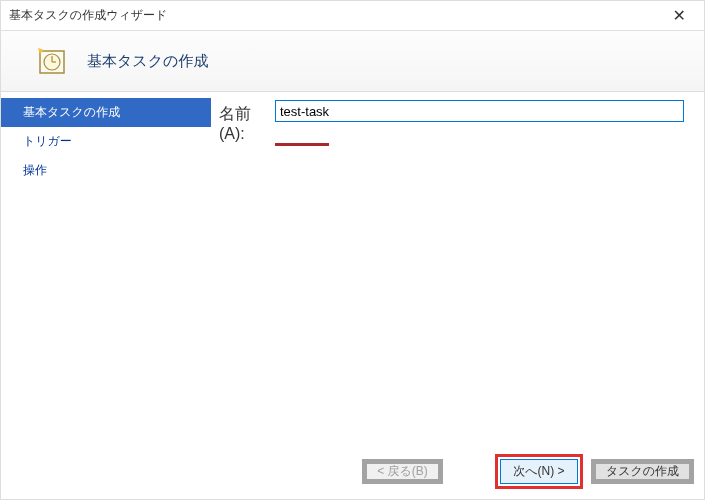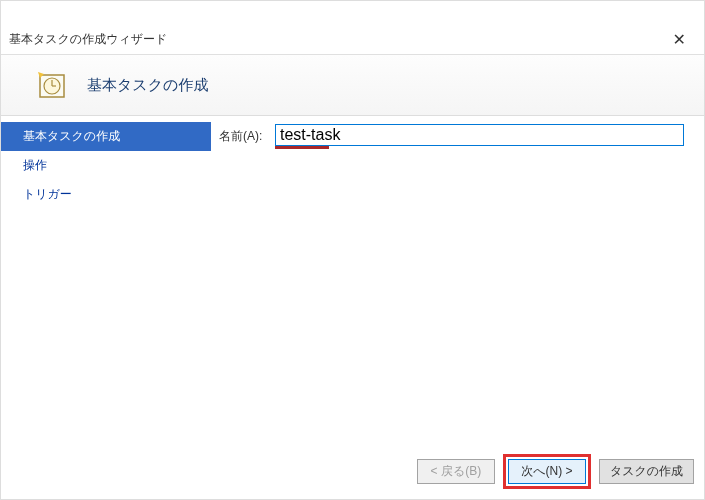--- a/index.html
+++ b/index.html
@@ -1,41 +1,41 @@
 <!DOCTYPE html>
 <html><head>
   <meta charset="utf-8">
   <style>
     * { margin: 0; padding: 0; box-sizing: border-box; font-family: "Yu Gothic UI", "Meiryo", sans-serif; }
     body { background: #f0f0f0; width: 705px; height: 500px; overflow: hidden; }
     .window { background: #fff; width: 705px; height: 500px; display: flex; flex-direction: column; border: 1px solid #ddd; }
-    .titlebar { height: 30px; display: flex; align-items: center; justify-content: space-between; padding: 0 8px; border-bottom: 1px solid #e0e0e0; margin-top: 24px; }
+    .titlebar { height: 30px; display: flex; align-items: center; justify-content: space-between; padding: 0 8px; border-bottom: 1px solid #e0e0e0; }
     .title { font-size: 12px; color: #333; }
     .close { font-size: 16px; color: #333; padding: 4px 10px; cursor: pointer; }
     .header-area { height: 60px; background: linear-gradient(#fdfdfd, #f5f5f5); display: flex; align-items: center; padding-left: 34px; }
     .header-icon { width: 32px; height: 32px; margin-right: 20px; position: relative; }
     .header-icon svg { width: 32px; height: 32px; }
     .header-title { font-size: 15px; color: #1b3e70; }
     .body { display: flex; flex: 1; border-top: 1px solid #ddd; }
     .sidebar { width: 210px; background: #fff; padding-top: 6px; }
     .sidebar-item { font-size: 12px; padding: 6px 18px 6px 22px; color: #003399; cursor: pointer; }
     .sidebar-item.active { background: #316ac5; color: #fff; }
     .main { flex: 1; padding: 8px 20px 4px 8px; display: flex; flex-direction: column; }
     .instructions { font-size: 12px; color: #333; line-height: 1.5; margin-bottom: 8px; }
     .form-row { display: flex; align-items: flex-start; margin-bottom: 6px; }
-    .form-row label { width: 56px; font-size: 12px; color: #333; padding-top: 4px; }
-    .form-row input.name-input { flex: 1; height: 22px; border: 1px solid #0078d7; padding: 9px 4px; font-size: 16px; outline: none; }
+    .form-row label { width: 56px; font-size: 16px; color: #333; padding-top: 4px; }
+    .form-row input.name-input { flex: 1; height: 22px; border: 1px solid #0078d7; padding: 9px 4px; font-size: 13px; outline: none; }
     .underline-red { margin-left: 56px; height: 3px; width: 54px; background: #a8282b; margin-top: -6px; margin-bottom: 4px; }
     .form-row textarea.desc-input { flex: 1; height: 158px; border: 1px solid #999; padding: 2px 4px; font-size: 12px; resize: none; outline: none; background: #fff; }
     .spacer { flex: 1; }
     .button-bar { display: flex; justify-content: flex-end; align-items: center; padding: 6px 10px 10px 10px; gap: 8px; }
-    .btn { min-width: 78px; height: 25px; font-size: 12px; border: 1px solid #a3a3a3; background: #e1e1e1; color: #333; display: inline-flex; align-items: center; justify-content: center; padding: 0 10px; cursor: pointer; }
+    .btn { min-width: 78px; height: 25px; font-size: 12px; border: 5px solid #a3a3a3; background: #e1e1e1; color: #333; display: inline-flex; align-items: center; justify-content: center; padding: 0 10px; cursor: pointer; }
     .btn.disabled { color: #a0a0a0; background: #f0f0f0; cursor: default; }
     .btn.primary { border: 1px solid #0078d7; background: #e5f1fb; }
-    .highlight-box { border: 3px solid #e03030; padding: 2px; display: inline-flex; }
+    .highlight-box { border: 3px solid #e03030; padding: 2px; display: inline-flex; margin-left: 44px; }
   </style>
 </head>
 <body>
 
 <div class="window">
   <div class="titlebar">
     <span class="title">基本タスクの作成ウィザード</span>
     <span class="close">✕</span>
   </div>
 
@@ -48,22 +48,22 @@
         <line x1="17" y1="17" x2="21" y2="17" stroke="#a88c3f" stroke-width="1.2"></line>
         <polygon points="3,3 9,5 5,9" fill="#f2c23b"></polygon>
       </svg>
     </span>
     <span class="header-title">基本タスクの作成</span>
   </div>
 
   <div class="body">
     <div class="sidebar">
       <div class="sidebar-item active"><span>基本タスクの作成</span></div>
+      <div class="sidebar-item"><span>トリガー</span></div>
       <div class="sidebar-item"><span>操作</span></div>
-      <div class="sidebar-item"><span>トリガー</span></div>
     </div>
 
     <div class="main">
 
       <div class="form-row">
         <label>名前(A):</label>
         <input class="name-input" type="text" value="test-task" style="">
       </div>
       <div class="underline-red"></div>
 

